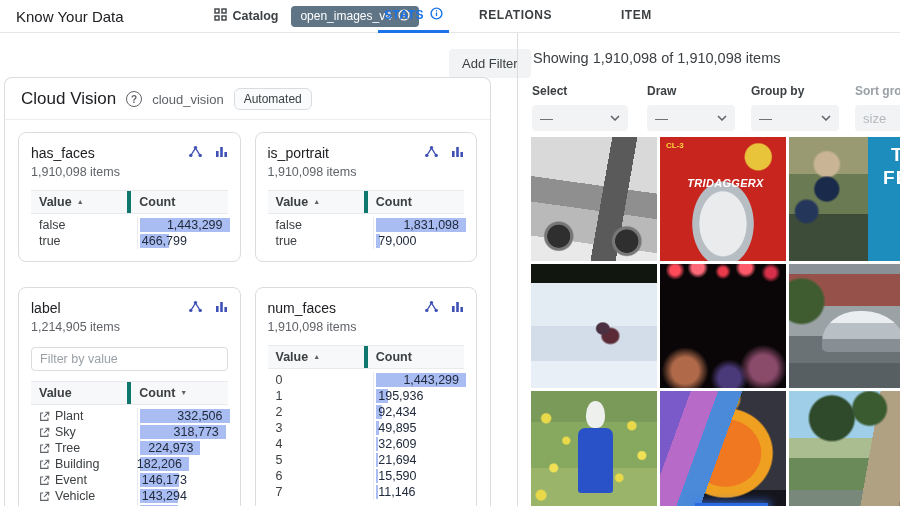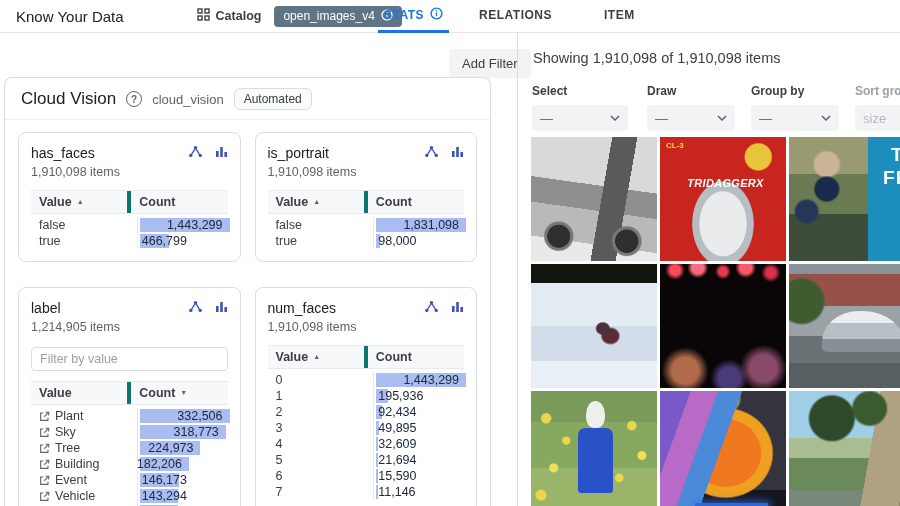--- a/index.html
+++ b/index.html
@@ -5,27 +5,27 @@
   * { box-sizing: border-box; }
   html,body { margin:0; padding:0; }
   body {
     width:900px; height:506px; overflow:hidden; position:relative;
     background:#fff; color:#202124;
     font-family:"Liberation Sans", sans-serif; font-size:13px;
   }
   
   .topbar { height:33px; display:flex; align-items:center; border-bottom:1px solid #e4e6e8; position:relative; background:#fff; z-index:5; }
   .app-title { font-size:15px; font-weight:500; margin-left:16px; white-space:nowrap; }
-  .catalog { display:flex; align-items:center; gap:6px; margin-left:29px; font-size:12.5px; font-weight:600; color:#3c4043; cursor:pointer;padding-left:44px; }
+  .catalog { display:flex; align-items:center; gap:6px; margin-left:46px; font-size:12.5px; font-weight:600; color:#3c4043; cursor:pointer;padding-left:44px; }
   .chip { background:#5f7484; color:#fff; font-size:12px; font-weight:500; border-radius:4px; padding:3px 9px; margin-left:13px; display:flex; gap:6px; align-items:center; cursor:pointer; }
   .tabs { position:absolute; left:378px; top:0; height:33px; display:flex; align-items:stretch; }
   .tab { font-size:12px; font-weight:700; letter-spacing:.5px; color:#3c4043; display:flex; align-items:center; gap:6px; padding:0 6px; border-bottom:3px solid transparent; cursor:pointer; }
   .tab.active { color:#1a73e8; border-bottom-color:#1a73e8; }
   .tab + .tab { margin-left:24px; }
-  .tab:nth-child(3) { margin-left:40px; }
+  .tab:nth-child(3) { margin-left:57px; }
   
   .add-filter { position:absolute; left:449px; top:49px; background:#f1f3f4; color:#3c4043; border:none; border-radius:4px; padding:7px 13px; font-size:13px; font-family:inherit; cursor:pointer; }
   .showing { position:absolute; left:533px; top:50px; font-size:14.5px; color:#3c4043; }
   .vdiv { position:absolute; left:517px; top:33px; width:1px; height:473px; background:#dadce0; }
   
   .left-panel { position:absolute; left:4px; top:77px; width:487px; height:430px; border:1px solid #dadce0; border-bottom:none; border-radius:8px 8px 0 0; background:#fff; overflow:hidden; }
   .group-head { display:flex; align-items:center; gap:10px; padding:10px 16px 9px; border-bottom:1px solid #eceef0; }
   .group-title { font-size:17px; font-weight:500; }
   .help-icon { width:16px; height:16px; border:1.6px solid #5f6368; border-radius:50%; color:#5f6368; font-size:10px; font-weight:700; display:flex; align-items:center; justify-content:center; cursor:pointer; }
   .group-id { font-size:13px; color:#5f6368; }
@@ -301,21 +301,21 @@
                 <div class="bar" style="width: 100%;"></div>
                 <span class="bar-label" style="right: 0%; margin-right: 5px; text-align: center;">1,831,098</span>
               </div>
             </div>
             <div class="trow">
               <div class="td-val">
                 <span>true</span>
               </div>
               <div class="td-count">
                 <div class="bar" style="width: 4.31435%;"></div>
-                <span class="bar-label" style="left: 4px;">98,000</span>
+                <span class="bar-label" style="left: 4px;">79,000</span>
               </div>
             </div>
           </div>
     </div>
   </div>
       <div class="card">
     <div class="card-head">
       <div>
         <div class="card-title">label</div>
         <div class="card-items">1,214,905 items</div>

